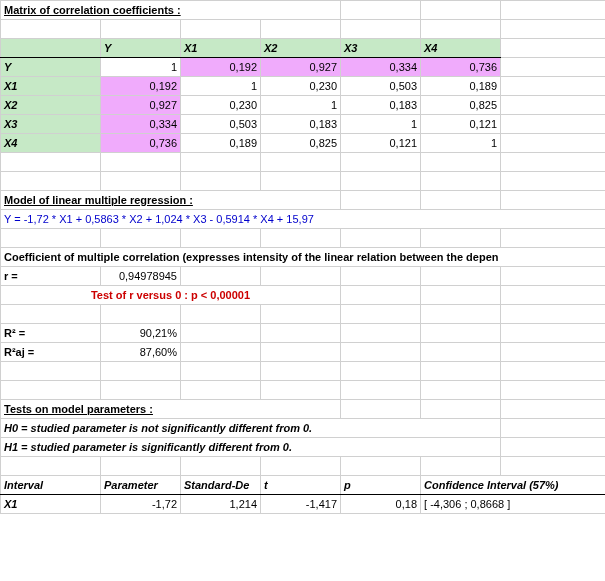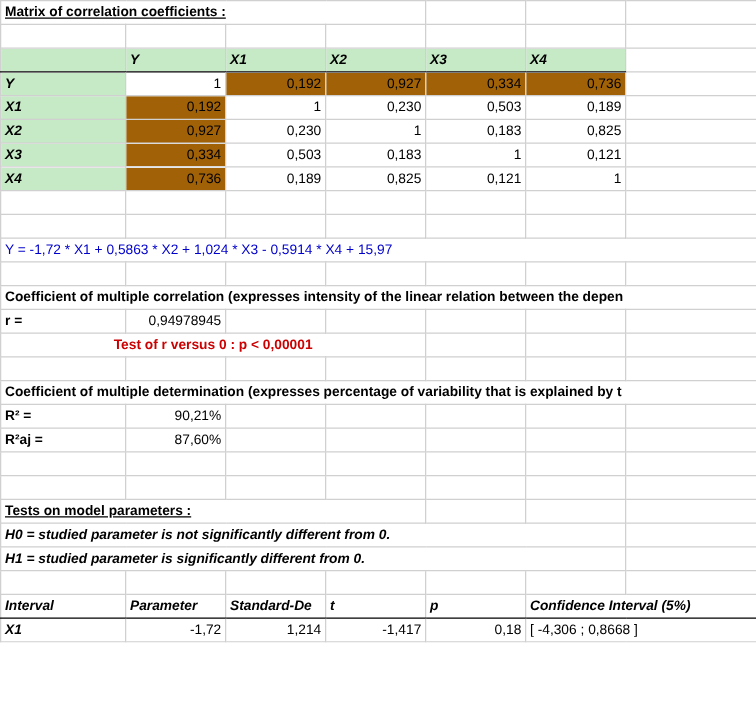--- a/index.html
+++ b/index.html
@@ -22,21 +22,21 @@
     white-space: nowrap;
     overflow: hidden;
   }
   .bold { font-weight: bold; }
   .ital { font-style: italic; }
   .uline { text-decoration: underline; margin-left: 40px; }
   .right { text-align: right; }
   .blue { color: #0000cc; }
   .red { color: #cc0000; text-align: center; }
   .green-bg { background: #c6e9c6; }
-  .peach-bg { background: #a16207; }
+  .peach-bg { background: #f0abfc; }
   .botb { border-bottom: 1px solid #000; }
   col.c0 { width: 100px; }
   col.c1 { width: 80px; }
   col.c2 { width: 80px; }
   col.c3 { width: 80px; }
   col.c4 { width: 80px; }
   col.c5 { width: 80px; }
   col.c6 { width: 105px; }
 </style>
 </head>
@@ -134,20 +134,26 @@
       <tr>
         <td></td>
         <td></td>
         <td></td>
         <td></td>
         <td></td>
         <td></td>
         <td></td>
       </tr>
       <tr>
+        <td class="bold uline" colspan="4">Model of linear multiple regression :</td>
+        <td></td>
+        <td></td>
+        <td></td>
+      </tr>
+      <tr>
         <td class="blue" colspan="7">Y = -1,72 * X1 + 0,5863 * X2 + 1,024 * X3 - 0,5914 * X4 + 15,97</td>
       </tr>
       <tr>
         <td></td>
         <td></td>
         <td></td>
         <td></td>
         <td></td>
         <td></td>
         <td></td>
@@ -171,23 +177,20 @@
         <td></td>
       </tr>
       <tr>
         <td></td>
         <td></td>
         <td></td>
         <td></td>
         <td></td>
         <td></td>
         <td></td>
-      </tr>
-      <tr>
-        <td class="bold" colspan="7">Coefficient of multiple determination (expresses percentage of variability that is explained by t</td>
       </tr>
       <tr>
         <td class="bold">R² =</td>
         <td class="right">90,21%</td>
         <td></td>
         <td></td>
         <td></td>
         <td></td>
         <td></td>
       </tr>
@@ -240,21 +243,21 @@
         <td></td>
         <td></td>
         <td></td>
       </tr>
       <tr>
         <td class="bold ital botb">Interval</td>
         <td class="bold ital botb">Parameter</td>
         <td class="bold ital botb">Standard-De</td>
         <td class="bold ital botb">t</td>
         <td class="bold ital botb">p</td>
-        <td class="bold ital botb" colspan="2">Confidence Interval (5%)</td>
+        <td class="bold ital botb" colspan="2">Confidence Interval (57%)</td>
       </tr>
       <tr>
         <td class="bold ital">X1</td>
         <td class="right">-1,72</td>
         <td class="right">1,214</td>
         <td class="right">-1,417</td>
         <td class="right">0,18</td>
         <td colspan="2">[ -4,306 ; 0,8668 ]</td>
       </tr>
     </tbody>

